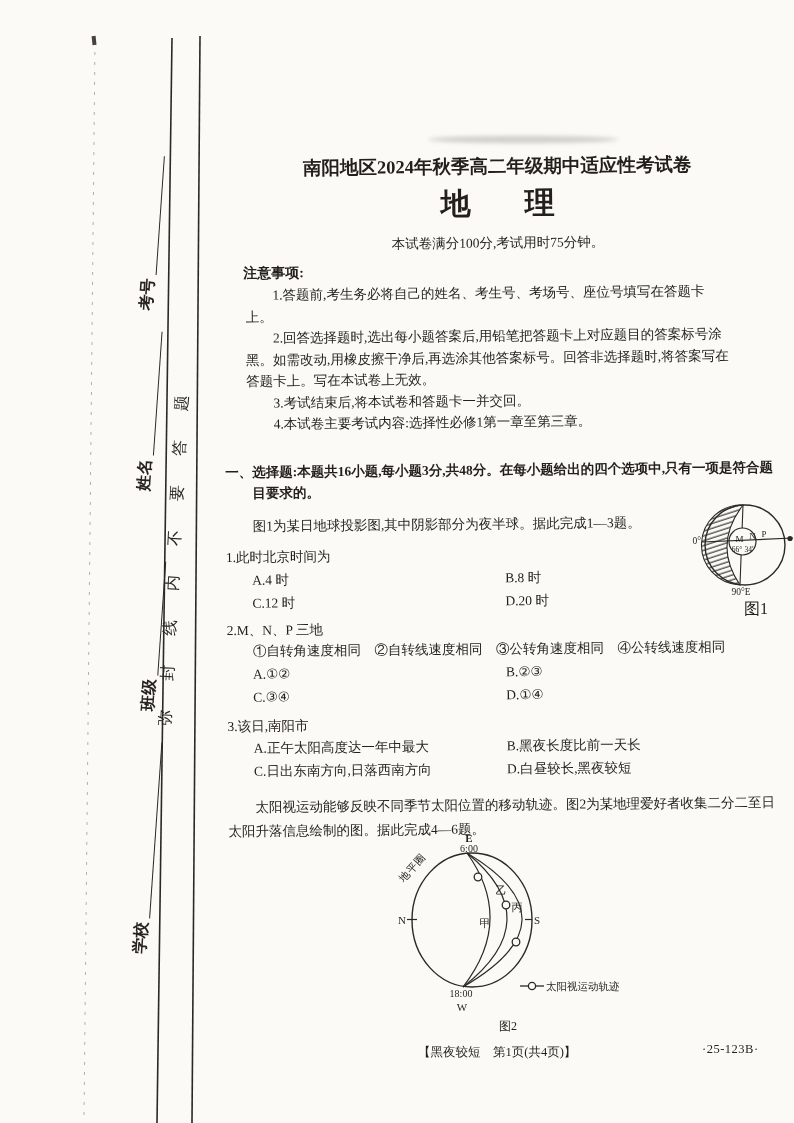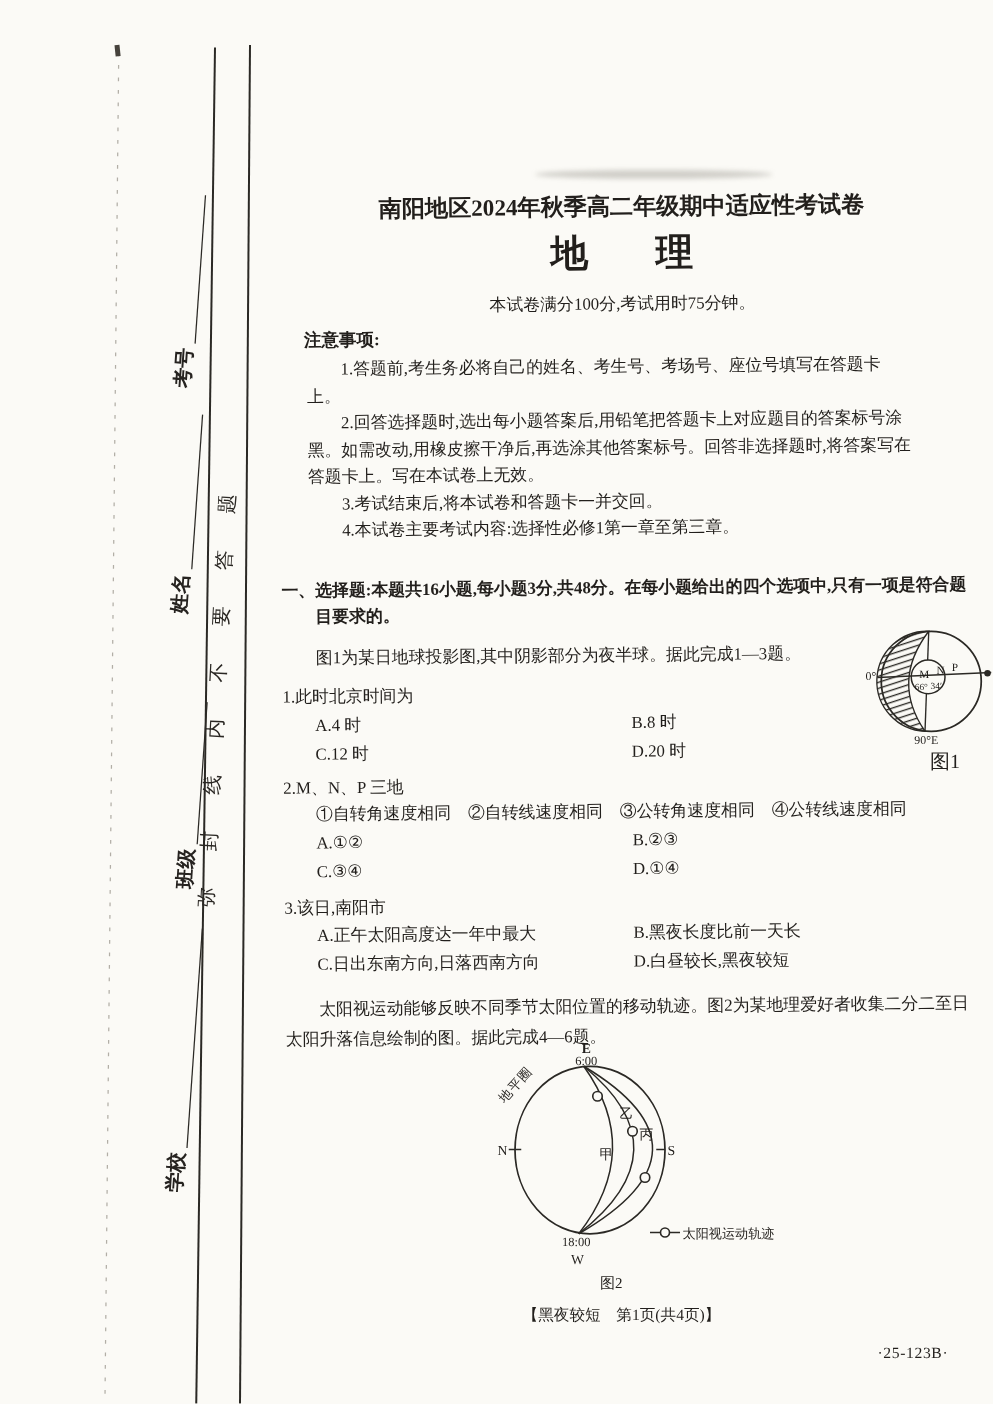--- a/index.html
+++ b/index.html
@@ -44,25 +44,25 @@
   .intro1{text-indent:2em;margin-top:11px;margin-right:95px;}
   .intro2{text-indent:2em;margin-top:13px;line-height:24px;}
   .q{margin-top:6px;}
   .stem{}
   .opts{padding-left:26px;display:grid;grid-template-columns:253px auto;line-height:23px;}
   .subline{padding-left:26px;}
   
   #fig1{left:686px;top:496px;z-index:2;}
   #fig1-caption{left:712px;top:599px;width:56px;text-align:right;font-size:16px;z-index:2;}
   #fig2{left:390px;top:832px;z-index:2;}
-  #fig2-caption{left:480px;top:1018px;width:56px;text-align:left;font-size:12px;z-index:2;}
+  #fig2-caption{left:480px;top:1018px;width:56px;text-align:center;font-size:12px;z-index:2;}
   svg text{fill:#221f1c;font-family:"Liberation Serif","DejaVu Serif",serif;}
   
   .footer-left{left:418px;top:1044px;font-size:12.5px;z-index:2;}
-  .footer-right{left:702px;top:1042px;font-size:12.5px;letter-spacing:.5px;z-index:2;margin-top:33px;}
+  .footer-right{left:702px;top:1042px;font-size:12.5px;letter-spacing:.5px;z-index:2;}
 </style>
 </head>
 <body>
 
 <div class="abs smudge"></div>
 
 <svg id="seal-lines" class="abs" width="794" height="1123" viewBox="0 0 794 1123">
   <line x1="95" y1="42" x2="84" y2="1118" stroke="#a09c93" stroke-width="1" stroke-dasharray="3 7" opacity="0.8"></line>
   <rect x="92" y="36" width="4" height="9" fill="#46423c" transform="rotate(-6 94 40)"></rect>
   <line x1="172" y1="38" x2="157" y2="1123" stroke="#2b2925" stroke-width="1.6"></line>

